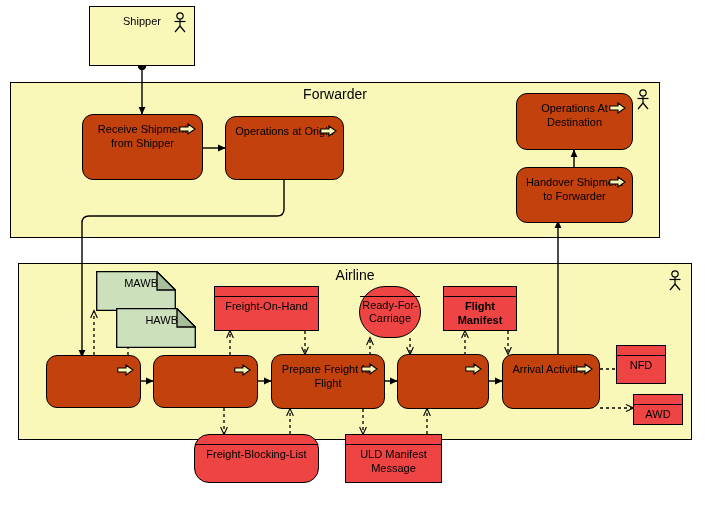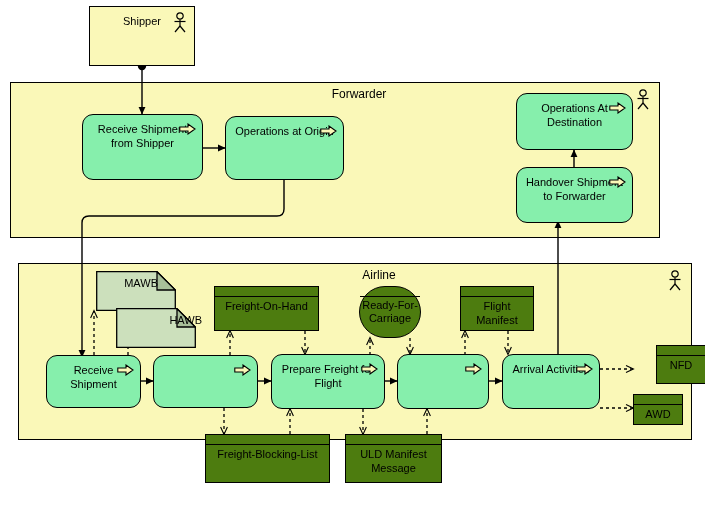--- a/index.html
+++ b/index.html
@@ -8,38 +8,38 @@
   #canvas{position:absolute;left:0;top:0;width:705px;height:513px;}
 
   svg.wires{position:absolute;left:0;top:0;width:705px;height:513px;pointer-events:none;}
 
   
   .node{position:absolute;box-sizing:border-box;}
 
   
   .boundary{border:1.6px solid #000;background:#FAF8B8;}
   .boundary-label{position:absolute;top:5px;left:0;width:100%;text-align:center;
-      font-size:12px;line-height:13px;padding-left:24px;}
+      font-size:14px;line-height:13px;}
 
   
   .actor{position:absolute;width:16px;height:22px;}
 
   
   .entity{background:#FAF8B8;border:1.4px solid #000;}
   .entity .ttl{position:absolute;left:0;top:8px;width:100%;text-align:center;
       font-size:11px;line-height:13px;}
 
   
-  .process{background:#86efac;border:1.3px solid #000;border-radius:11px;}
+  .process{background:#c2410c;border:1.3px solid #000;border-radius:11px;}
   .process .ptxt{position:absolute;left:0;top:7px;width:100%;text-align:center;
       font-size:11px;line-height:14px;padding:0 4px;box-sizing:border-box;}
   .parrow{position:absolute;right:6px;top:8px;width:17px;height:12px;}
 
   
-  .objbox{background:#4d7c0f;border:1.4px solid #000;}
+  .objbox{background:#ef4444;border:1.4px solid #000;}
   .objbox .band{position:absolute;left:0;top:0;width:100%;height:10px;
       border-bottom:1.4px solid #000;box-sizing:border-box;}
   .objbox .otxt{position:absolute;left:0;top:12px;width:100%;text-align:center;
       font-size:11px;line-height:14px;padding:0 2px;box-sizing:border-box;}
 
   
   .doc{position:absolute;}
   .doc .dtxt{position:absolute;left:0;top:6px;width:100%;text-align:right;
       font-size:11px;line-height:13px;}
 </style>
@@ -169,60 +169,59 @@
       <path d="M61,0.7 L61,19 L79.3,19 z" fill="#A8BF99" stroke="#000" stroke-width="1.3"></path>
     </svg>
     <div class="dtxt" style="width:62px;">MAWB</div>
   </div>
 
   <div class="doc" style="left:116px;top:308px;width:80px;height:40px;">
     <svg width="80" height="40" viewBox="0 0 80 40" style="position:absolute;left:0;top:0;">
       <path d="M0.7,0.7 L61,0.7 L79.3,19 L79.3,39.3 L0.7,39.3 z" fill="#CCE0BC" stroke="#000" stroke-width="1.3"></path>
       <path d="M61,0.7 L61,19 L79.3,19 z" fill="#A8BF99" stroke="#000" stroke-width="1.3"></path>
     </svg>
-    <div class="dtxt" style="width:62px;margin-left:24px;">HAWB</div>
+    <div class="dtxt" style="width:62px;">HAWB</div>
   </div>
 
   <div class="node objbox" style="left:214px;top:286px;width:105px;height:45px;">
     <div class="band"></div>
     <div class="otxt">Freight-On-Hand</div>
   </div>
 
   <div class="node objbox" style="left:359px;top:286px;width:62px;height:52px;border-radius:26px;">
     <div class="band"></div>
     <div class="otxt" style="line-height:13px;">Ready-For-Carriage</div>
   </div>
 
-  <div class="node objbox" style="left:460px;top:286px;width:74px;height:45px;">
+  <div class="node objbox" style="left:443px;top:286px;width:74px;height:45px;font-weight:bold;">
     <div class="band"></div>
     <div class="otxt">Flight Manifest</div>
   </div>
 
-  <div class="node objbox" style="left:616px;top:345px;width:50px;height:39px;margin-left:40px;">
+  <div class="node objbox" style="left:616px;top:345px;width:50px;height:39px;">
     <div class="band"></div>
     <div class="otxt">NFD</div>
   </div>
 
   <div class="node objbox" style="left:633px;top:394px;width:50px;height:31px;">
     <div class="band"></div>
     <div class="otxt">AWD</div>
   </div>
 
-  <div class="node objbox" style="left:205px;top:434px;width:125px;height:49px;">
+  <div class="node objbox" style="left:194px;top:434px;width:125px;height:49px;border-radius:15px;">
     <div class="band"></div>
     <div class="otxt">Freight-Blocking-List</div>
   </div>
 
   <div class="node objbox" style="left:345px;top:434px;width:97px;height:49px;">
     <div class="band"></div>
     <div class="otxt">ULD  Manifest Message</div>
   </div>
 
   <div class="node process" style="left:46px;top:355px;width:95px;height:53px;">
-    <div class="ptxt">Receive Shipment</div>
     <svg class="parrow" viewBox="0 0 17 12">
       <path d="M0.8,4 L9,4 L9,1 L16,6 L9,11 L9,8 L0.8,8 z" fill="#FAF8B8" stroke="#000" stroke-width="1.1"></path>
     </svg>
   </div>
 
   <div class="node process" style="left:153px;top:355px;width:105px;height:53px;">
     <svg class="parrow" viewBox="0 0 17 12">
       <path d="M0.8,4 L9,4 L9,1 L16,6 L9,11 L9,8 L0.8,8 z" fill="#FAF8B8" stroke="#000" stroke-width="1.1"></path>
     </svg>
   </div>

